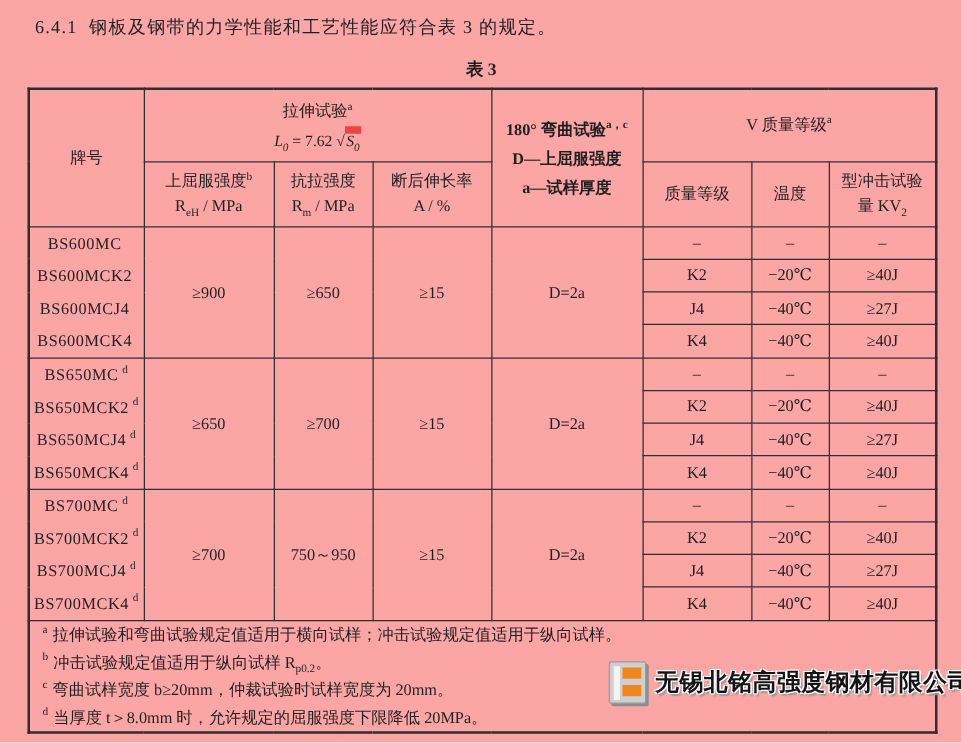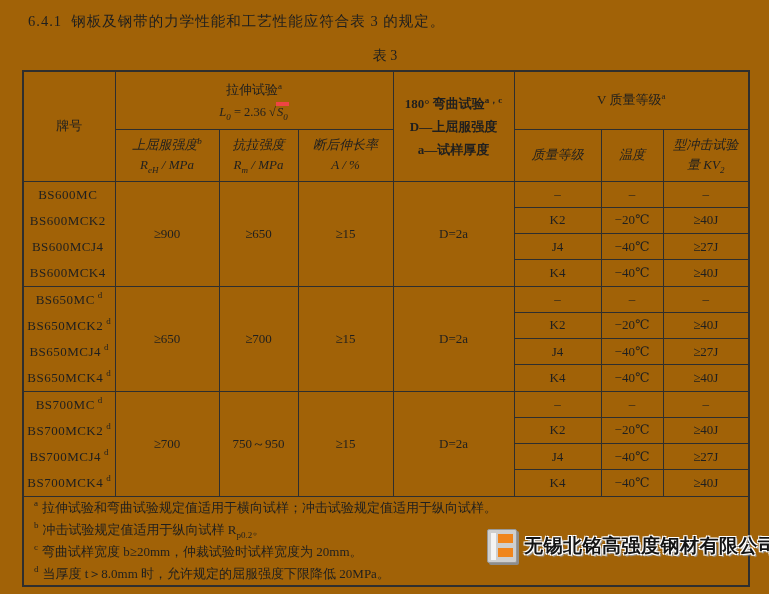--- a/index.html
+++ b/index.html
@@ -1,54 +1,54 @@
 <!DOCTYPE html>
 <html><head>
 <meta charset="utf-8">
 <style>
   * { margin: 0; padding: 0; box-sizing: border-box; }
   html, body { background: #fff; }
   .doc {
     position: relative;
     width: 769px; height: 594px;
-    background: #a16207;
+    background: #fca5a5;
     color: #1f1f1f;
     font-family: "Liberation Serif", "DejaVu Serif", serif;
     overflow: hidden;
   }
   .heading {
     position: absolute; left: 28px; top: 12px;
     font-size: 14.5px; letter-spacing: 1px; white-space: pre;
   }
   .caption {
     position: absolute; left: 22px; top: 47px; width: 726px;
-    text-align: center; font-size: 14px; font-weight: normal;
+    text-align: center; font-size: 14px; font-weight: bold;
   }
   table.t3 {
     position: absolute; left: 22px; top: 70px;
     border-collapse: collapse; table-layout: fixed;
     width: 726px;
     border: 2px solid #2e2e2e;
     font-size: 13px;
   }
   table.t3 td {
     border: 1px solid #2e2e2e;
     text-align: center; vertical-align: middle;
     padding: 0;
   }
   tr.h1 { height: 58px; }
-  tr.h2 { height: 52px; font-style: italic; }
+  tr.h2 { height: 52px; }
   tr.dr { height: 26px; }
   tr.fr { height: 88px; padding-left: 47px; }
   sup { font-size: 9px; line-height: 0; }
   sub { font-size: 9px; line-height: 0; }
   .two-line div { line-height: 20px; }
   .formula { font-size: 12.5px; margin-top: 3px; font-style: italic; }
   .formula .plain { font-style: normal; }
-  .radicand { border-top: 4px solid #ef4444; display: inline-block; line-height: 1.1; padding: 0 1px; }
+  .radicand { border-top: 6px solid #ef4444; display: inline-block; line-height: 1.1; padding: 0 1px; }
   .bend-hd div { line-height: 23px; font-size: 13px; font-weight: bold; }
   .grade-cell .gl { height: 26px; line-height: 26px; font-size: 13px; letter-spacing: 0.5px; }
   .gsup { margin-left: 3px; }
   td.fnotes { text-align: left !important; vertical-align: middle; padding-left: 10px !important; }
   .fn { line-height: 22px; font-size: 13px; }
   .fn sup { margin-right: 4px; }
   .watermark {
     position: absolute; left: 487px; top: 529px;
     display: flex; align-items: center; gap: 7px;
   }
@@ -86,21 +86,21 @@
         <col style="width:87px">
         <col style="width:62px">
         <col style="width:86px">
     </colgroup>
     <tbody>
 
       <tr class="h1">
         <td rowspan="2">牌号</td>
         <td colspan="3">
           <div><span>拉伸试验</span><sup>a</sup></div>
-          <div class="formula"><span>L</span><sub>0</sub><span class="plain"> = 2.36 </span><span class="plain">√</span><span class="radicand"><span>S</span><sub>0</sub></span></div>
+          <div class="formula"><span>L</span><sub>0</sub><span class="plain"> = 7.62 </span><span class="plain">√</span><span class="radicand"><span>S</span><sub>0</sub></span></div>
         </td>
         <td rowspan="2" class="bend-hd">
           <div><span>180° 弯曲试验</span><sup>a，c</sup></div>
           <div>D—上屈服强度</div>
           <div>a—试样厚度</div>
         </td>
         <td colspan="3">
           <span>V 质量等级</span><sup>a</sup>
         </td>
       </tr>

